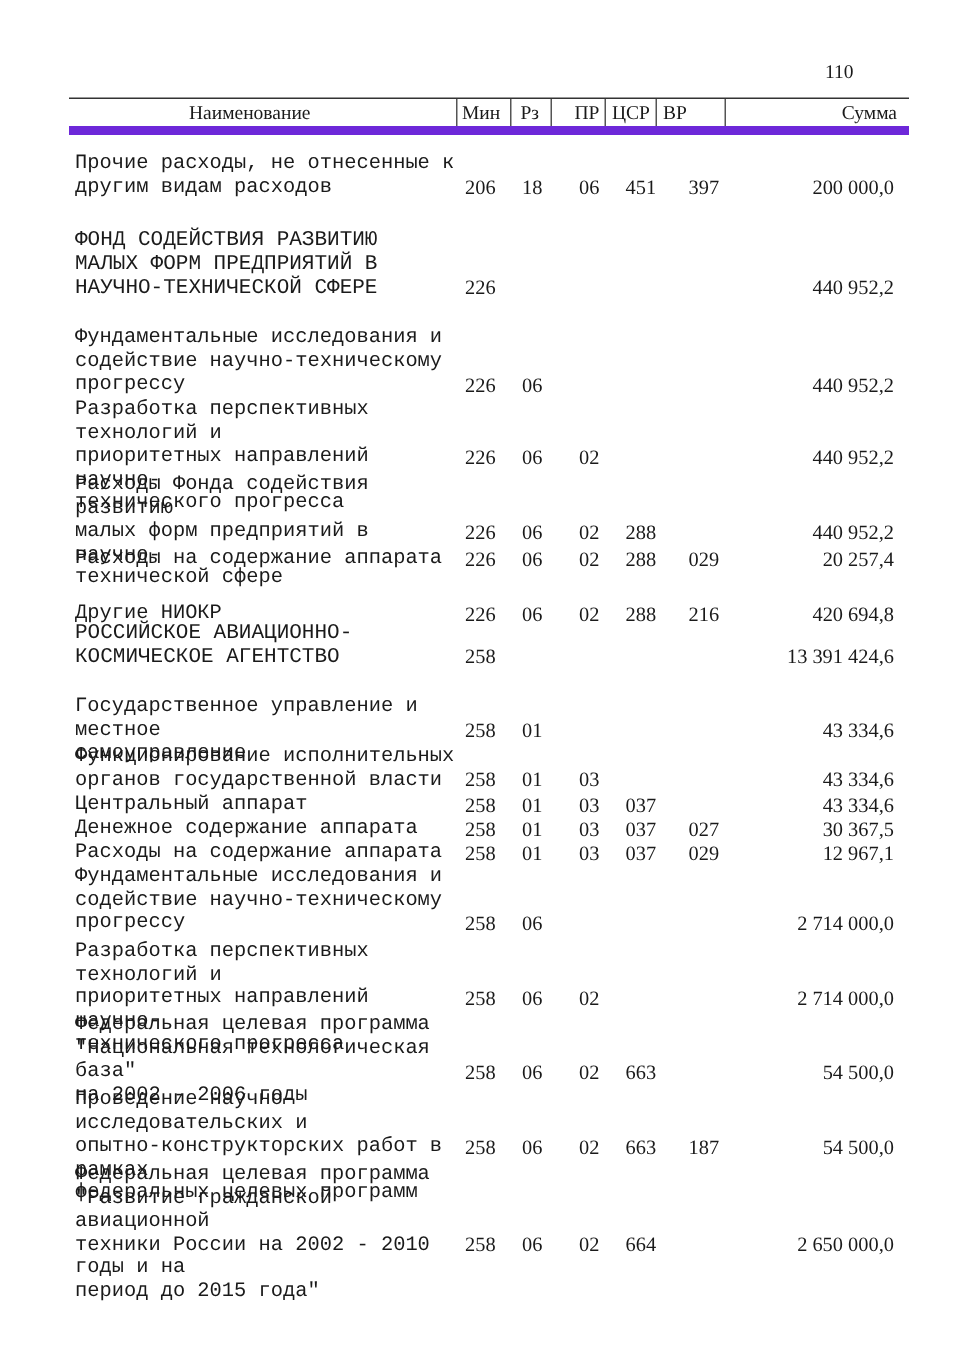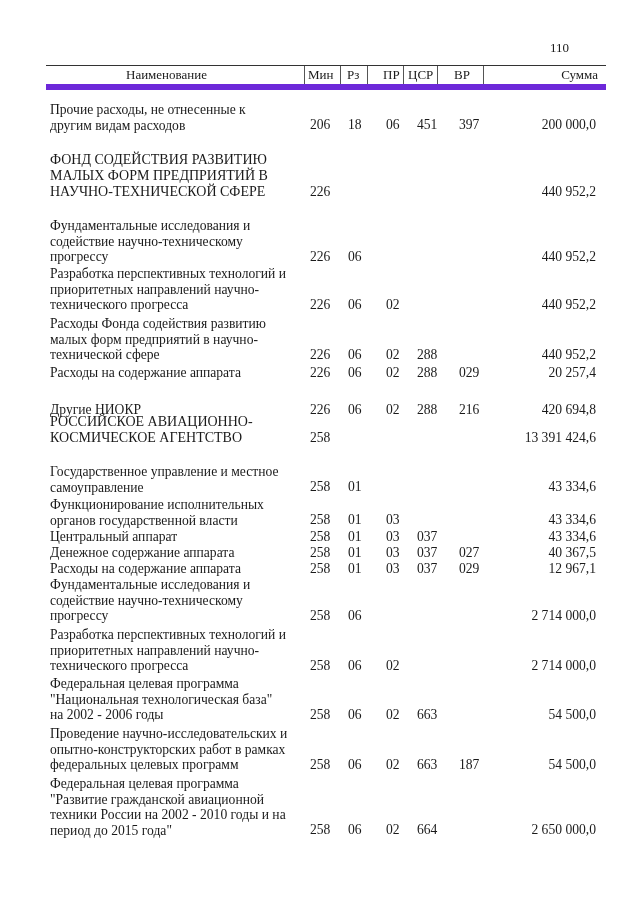--- a/index.html
+++ b/index.html
@@ -4,21 +4,21 @@
 <style>
   html, body { margin: 0; padding: 0; background: #ffffff; }
   body { width: 640px; height: 900px; position: relative; overflow: hidden;
          font-family: "Liberation Serif", serif; color: #1a1a1a; font-size: 13.6px; }
   .page-num { position: absolute; left: 550px; top: 40px; font-size: 13px; }
   .header { position: absolute; left: 46px; top: 65px; width: 560px; height: 18px;
             border-top: 1px solid #333; border-bottom: 6px solid #6d28d9; }
   .hcell { position: absolute; top: 0; height: 18px; line-height: 18px; font-size: 13px; }
   .vline { position: absolute; top: 0; height: 18px; border-left: 1px solid #555; }
   .row { position: absolute; left: 46px; width: 560px; }
-  .name { position: absolute; left: 4px; width: 255px; line-height: 15.6px; white-space: pre-line; }
+  .name { position: absolute; left: 4px; width: 255px; line-height: 15.6px; white-space: pre-line; font-family: Liberation Mono, monospace; }
   .name.caps { font-size: 14px; line-height: 16px; }
   .c { position: absolute; bottom: 0; line-height: 16px; }
   .c-min { left: 264px; }
   .c-rz { left: 302px; }
   .c-pr { left: 340px; }
   .c-csr { left: 371px; }
   .c-vr { left: 413px; }
   .c-sum { right: 10px; text-align: left; }
 </style>
 </head>
@@ -30,21 +30,21 @@
   <span class="hcell" style="left:80px;">Наименование</span>
   <span class="vline" style="left:258px;"></span>
   <span class="hcell" style="left:262px;">Мин</span>
   <span class="vline" style="left:294px;"></span>
   <span class="hcell" style="left:301px;">Рз</span>
   <span class="vline" style="left:321px;"></span>
   <span class="hcell" style="left:337px;">ПР</span>
   <span class="vline" style="left:357px;"></span>
   <span class="hcell" style="left:362px;">ЦСР</span>
   <span class="vline" style="left:391px;"></span>
-  <span class="hcell" style="left:408px;text-align:center;">ВР</span>
+  <span class="hcell" style="left:396px;text-align:center;">ВР</span>
   <span class="vline" style="left:437px;"></span>
   <span class="hcell" style="right:8px;margin-left:12px;">Сумма</span>
 </div>
 
 <div id="rows">
     <div class="row" style="top: 102px; height: 31.2px;">
       <div class="name">Прочие расходы, не отнесенные к
 другим видам расходов</div>
       <span class="c c-min">206</span>
       <span class="c c-rz">18</span>
@@ -154,21 +154,21 @@
       <span class="c c-vr"></span>
       <span class="c c-sum">43 334,6</span>
     </div>
     <div class="row" style="top: 545px; height: 15.6px;">
       <div class="name">Денежное содержание аппарата</div>
       <span class="c c-min">258</span>
       <span class="c c-rz">01</span>
       <span class="c c-pr">03</span>
       <span class="c c-csr">037</span>
       <span class="c c-vr">027</span>
-      <span class="c c-sum">40 367,5</span>
+      <span class="c c-sum">30 367,5</span>
     </div>
     <div class="row" style="top: 561px; height: 15.6px;">
       <div class="name">Расходы на содержание аппарата</div>
       <span class="c c-min">258</span>
       <span class="c c-rz">01</span>
       <span class="c c-pr">03</span>
       <span class="c c-csr">037</span>
       <span class="c c-vr">029</span>
       <span class="c c-sum">12 967,1</span>
     </div>

